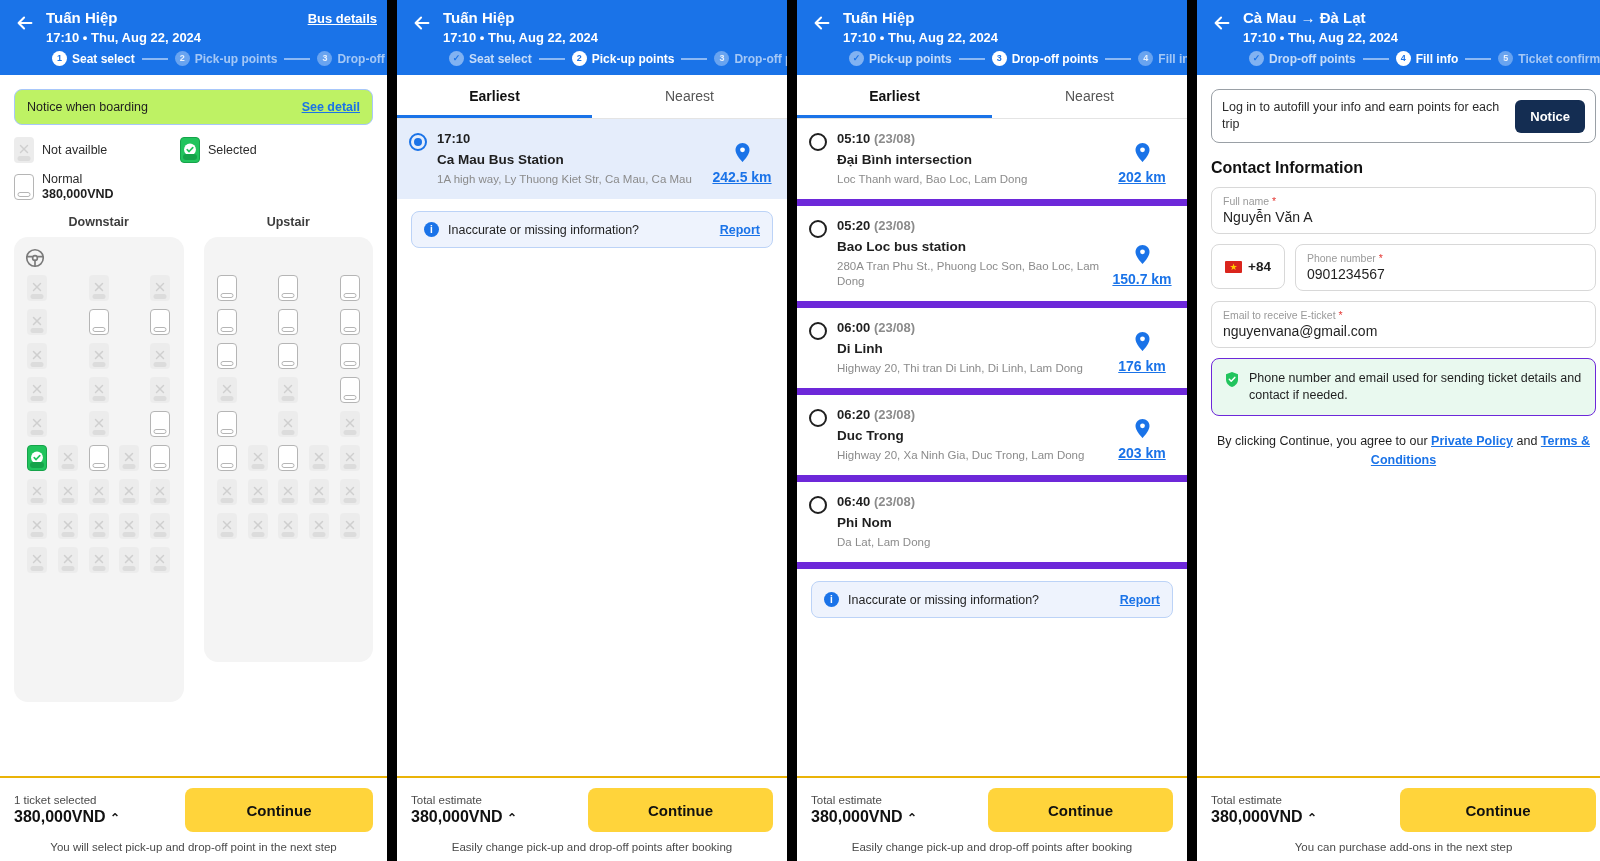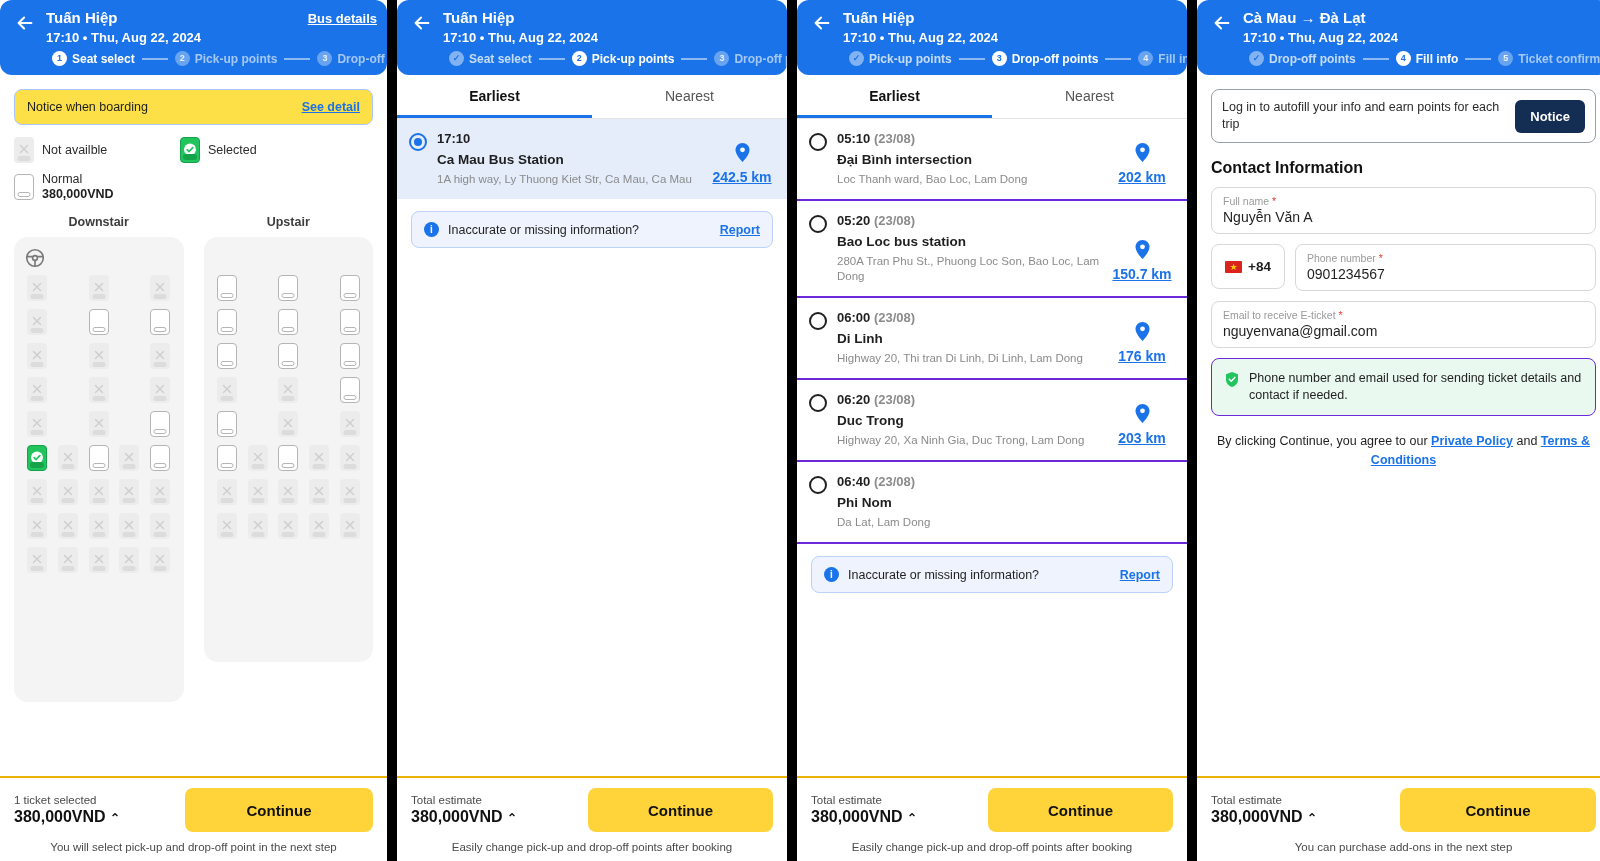--- a/index.html
+++ b/index.html
@@ -12,21 +12,21 @@
   .stage { position: relative; width: 1600px; height: 861px; display: flex; background: #000; }
 
   .panel { position: relative; height: 861px; background: #fff; overflow: hidden; flex: none; }
   .p1 { width: 387px; }
   .gap { width: 10px; background: #000; flex: none; }
   .p2 { width: 390px; }
   .p3 { width: 390px; }
   .p4 { width: 413px; }
 
   
-  .hdr { background: #1a73e8; color: #fff; padding: 8px 10px 9px 10px; position: relative; border-radius: 12px; }
+  .hdr { background: #1a73e8; color: #fff; padding: 8px 10px 9px 10px; position: relative; }
   .hdr-top { display: flex; align-items: flex-start; gap: 6px; }
   .back-btn { width: 30px; height: 30px; flex: none; display: flex; align-items: center; justify-content: center; cursor: pointer; }
   .back-btn svg { display: block; }
   .hdr-titles { flex: 1; min-width: 0; padding-top: 1px; }
   .hdr-title { font-size: 15px; font-weight: bold; line-height: 18px; white-space: nowrap; }
   .hdr-sub { font-size: 13px; font-weight: bold; line-height: 17px; margin-top: 2px; white-space: nowrap; }
   .bus-details { font-size: 13px; font-weight: bold; text-decoration: underline; white-space: nowrap; padding-top: 3px; cursor: pointer; }
 
   .stepper { display: flex; align-items: center; margin-top: 5px; padding-left: 42px; white-space: nowrap; }
   .step { display: flex; align-items: center; gap: 5px; font-size: 12px; font-weight: bold; }
@@ -41,21 +41,21 @@
   .step.done .lbl { color: rgba(255,255,255,0.75); }
   .step.todo .num { background: rgba(255,255,255,0.35); color: rgba(255,255,255,0.85); }
   .step.todo .lbl { color: rgba(255,255,255,0.6); }
   .step-line { width: 26px; height: 2px; background: rgba(255,255,255,0.5); margin: 0 7px; flex: none; }
   .check-mini { font-size: 10px; line-height: 1; }
 
   
   .body1 { padding: 0 14px; }
   .notice {
     margin-top: 14px; height: 36px; border: 1px solid #a8c7fa; border-radius: 8px;
-    background: #fde047; display: flex; align-items: center; justify-content: space-between;
+    background: #bef264; display: flex; align-items: center; justify-content: space-between;
     padding: 0 12px;
   }
   .notice-txt { font-size: 12.5px; color: #1f1f1f; }
   .see-detail { font-size: 12.5px; font-weight: bold; color: #1a73e8; text-decoration: underline; cursor: pointer; }
 
   .legend { margin-top: 12px; }
   .legend-row { display: flex; align-items: flex-start; }
   .legend-item { display: flex; align-items: center; gap: 8px; }
   .legend-item.wide { width: 166px; }
   .legend-label { font-size: 12.5px; color: #2b2b2b; }
@@ -88,21 +88,21 @@
   .deck-grid { display: grid; grid-template-columns: repeat(5, 1fr); row-gap: 8px; justify-items: center; align-items: center; }
   .driver-row { height: 30px; display: flex; align-items: center; padding-left: 2px; }
   .seat-cell { width: 100%; display: flex; justify-content: center; min-height: 26px; }
 
   
   .tabs { display: flex; border-bottom: 1px solid #e4e4e4; background: #fff; }
   .tab { flex: 1; text-align: center; font-size: 14px; padding: 13px 0 11px; color: #555; cursor: pointer; }
   .tab.active { color: #111; font-weight: bold; border-bottom: 3px solid #1a73e8; }
 
   
-  .point-row { display: flex; gap: 10px; padding: 12px 14px 12px 12px; border-bottom: 2px solid #6d28d9; position: relative; }
+  .point-row { display: flex; gap: 10px; padding: 12px 14px 12px 12px; border-bottom: 7px solid #6d28d9; position: relative; }
   .point-row.selected { background: #e5edfb; border-bottom: none; }
   .radio { width: 18px; height: 18px; border-radius: 50%; border: 2px solid #1f1f1f; flex: none; margin-top: 2px; position: relative; }
   .radio.on { border-color: #1a73e8; }
   .radio.on:after {
     content: ""; position: absolute; inset: 3px; border-radius: 50%; background: #1a73e8;
   }
   .point-main { flex: 1; min-width: 0; }
   .point-time { font-size: 13px; font-weight: bold; color: #1f1f1f; }
   .point-time .date { color: #8b8b8b; font-weight: bold; }
   .point-name { font-size: 13.5px; font-weight: bold; color: #1f1f1f; margin-top: 6px; }

